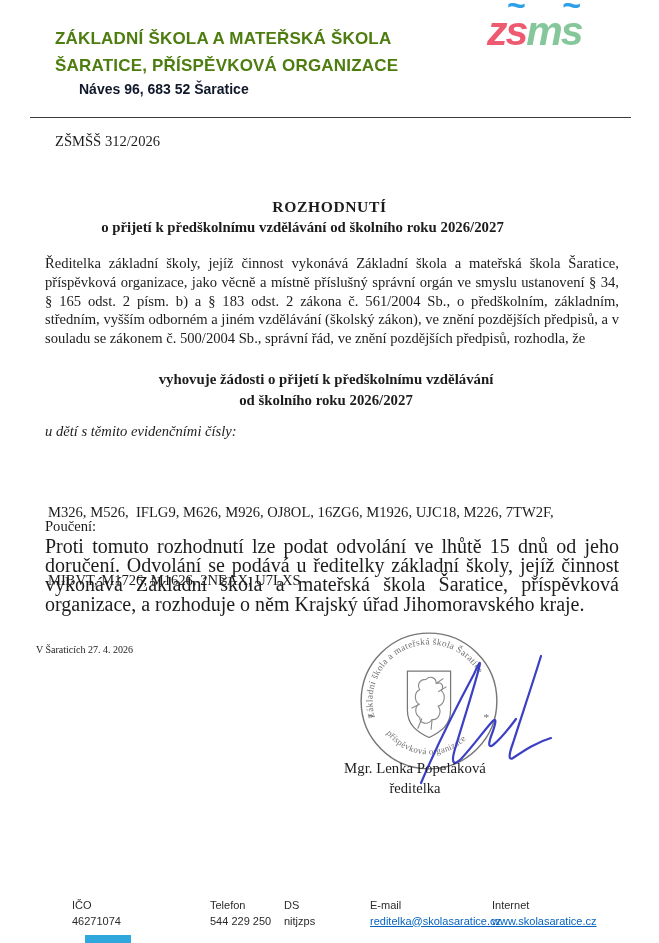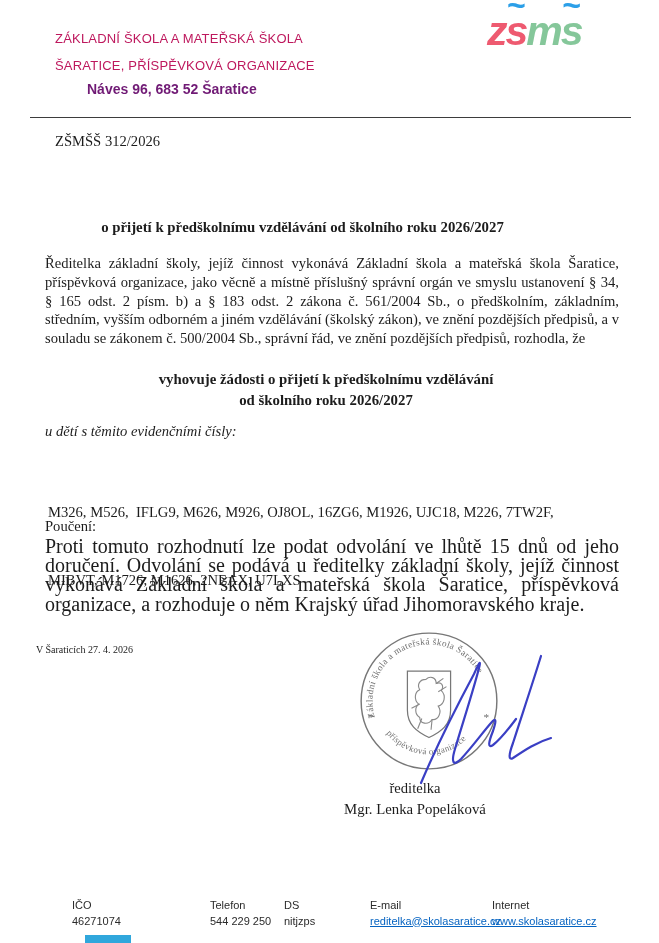--- a/index.html
+++ b/index.html
@@ -5,27 +5,27 @@
   * { margin:0; padding:0; box-sizing:border-box; }
   html,body { background:#e8e8e8; }
   .page {
     position:relative; width:659px; height:943px; margin:0 auto;
     background:#ffffff; overflow:hidden;
     font-family:"Liberation Serif", serif; color:#1c1c1c;
   }
   
   .school-name {
     position:absolute; left:55px; top:26px;
-    font-family:"Liberation Sans", sans-serif; font-weight:normal;
-    font-size:13px; line-height:26.5px; color:#be185d; letter-spacing:.2px;
+    font-family:"Liberation Sans", sans-serif; font-weight:bold;
+    font-size:17px; line-height:26.5px; color:#4d7c0f; letter-spacing:.2px;
   }
   .school-address {
-    position:absolute; left:55px; top:81px;
+    position:absolute; left:47px; top:81px;
     font-family:"Liberation Sans", sans-serif; font-weight:bold;
-    font-size:14px; color:#701a75;padding-left:32px;
+    font-size:14px; color:#0f172a;padding-left:32px;
   }
   .logo { position:absolute; left:487px; top:6px; display:flex;
     font-family:"Liberation Sans", sans-serif; font-style:italic; font-weight:bold;
     font-size:41px; line-height:50px; }
   .logo .lt { position:relative; margin-right:-2px; }
   .lg-pink { color:#ee5a70; }
   .lg-green { color:#85c79a; }
   .lt .caron {
     position:absolute; left:1px; top:-17px; color:#2b9fe8;
     font-size:32px; line-height:32px; font-style:italic; font-weight:bold;
@@ -53,21 +53,21 @@
   .id-list { position:absolute; left:48px; top:456px; font-size:14.6px; line-height:22.5px; white-space:pre-wrap; }
   .advisory-label { position:absolute; left:45px; top:518px; font-size:14.6px; }
   .advisory-text {
     position:absolute; left:45px; top:537px; width:574px;
     font-size:20px; line-height:19.2px; text-align:justify;
   }
   .place-date { position:absolute; left:36px; top:644px; font-size:10px; }
   
   .stamp { position:absolute; left:356px; top:628px; width:146px; height:146px; }
   .signature { position:absolute; left:413px; top:646px; width:152px; height:148px; }
-  .signer-name { position:absolute; left:300px; top:801px; width:230px; text-align:center; font-size:14.8px; }
+  .signer-name { position:absolute; left:300px; top:760px; width:230px; text-align:center; font-size:14.8px; }
   .signer-role { position:absolute; left:300px; top:780px; width:230px; text-align:center; font-size:14.6px; }
   
   .footer-col {
     position:absolute; top:898px;
     font-family:"Liberation Sans", sans-serif; font-size:11px;
     line-height:15.5px; color:#2b2b2b;margin-left:12px;
   }
   .fc-ico { left:60px; } .fc-tel { left:198px; } .fc-ds { left:272px; }
   .fc-mail { left:358px; } .fc-web { left:480px; }
   .footer-col a { color:#0563c1; text-decoration:underline; }
@@ -98,20 +98,21 @@
     <span class="lt lg-green">
       <span>s</span>
       <span class="caron">~</span>
     </span>
   </div>
 
   <div class="rule"></div>
 
   <div class="ref-number">ZŠMŠŠ 312/2026</div>
 
+  <div class="doc-title">ROZHODNUTÍ</div>
   <div class="doc-subtitle">o přijetí k předškolnímu vzdělávání od školního roku 2026/2027</div>
 
   <div class="intro-par">Ředitelka základní školy, jejíž činnost vykonává Základní škola a mateřská škola Šaratice, příspěvková organizace, jako věcně a místně příslušný správní orgán ve smyslu ustanovení  § 34, § 165 odst. 2 písm. b) a § 183 odst. 2 zákona č. 561/2004 Sb., o předškolním, základním, středním, vyšším odborném a jiném vzdělávání (školský zákon), ve znění pozdějších předpisů, a v souladu se zákonem č. 500/2004 Sb., správní řád, ve znění pozdějších předpisů, rozhodla, že</div>
 
   <div class="verdict">
     <div>vyhovuje žádosti o přijetí k předškolnímu vzdělávání</div>
     <div>od školního roku 2026/2027</div>
   </div>
 
   <div class="children-intro">u dětí s těmito evidenčními čísly:</div>

